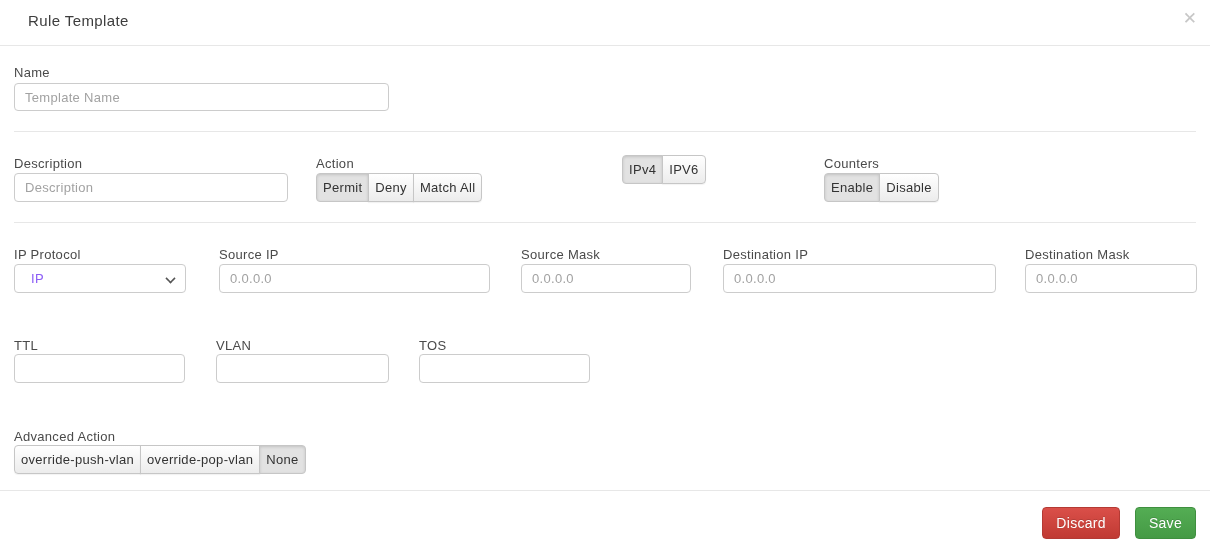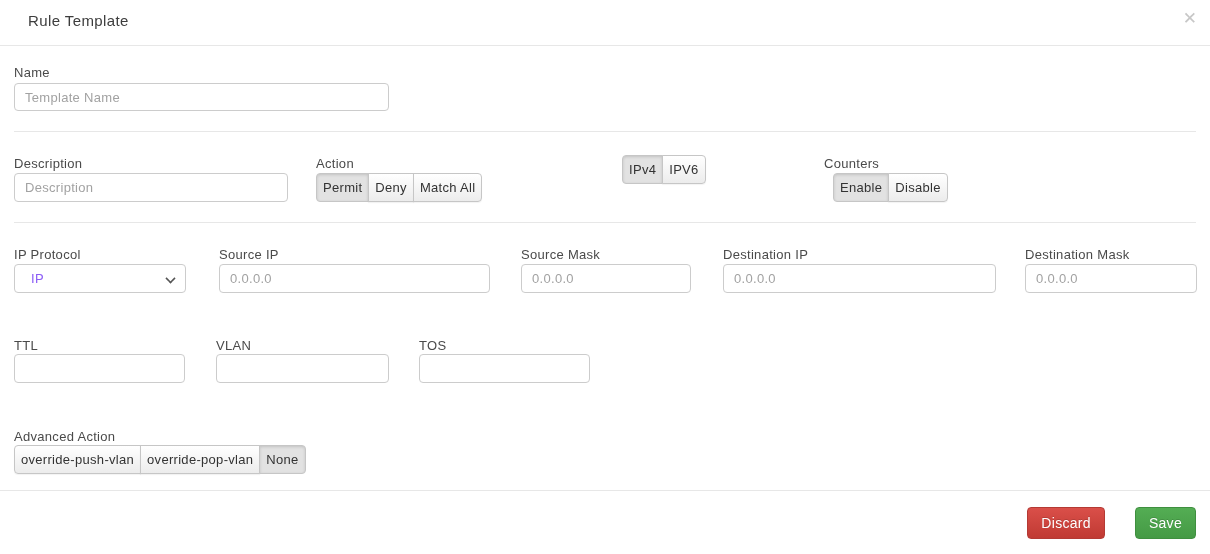--- a/index.html
+++ b/index.html
@@ -36,38 +36,38 @@
 
   .toggle-group{position:absolute; display:flex; height:29px;}
   .toggle-btn{display:inline-flex; align-items:center; height:29px; padding:0 6px; font-size:13px;
     color:#333; letter-spacing:.3px; background:linear-gradient(#ffffff,#ececec);
     border:1px solid #c6c6c6; margin-left:-1px; cursor:pointer; white-space:nowrap;
     box-shadow:0 1px 1px rgba(0,0,0,.05);}
   .toggle-btn:first-child{border-radius:4px 0 0 4px; margin-left:0;}
   .toggle-btn:last-child{border-radius:0 4px 4px 0;text-align:center;}
   .toggle-btn.selected{background:var(--selected_toggle_bg); box-shadow:inset 0 1px 3px rgba(0,0,0,.14);}
 
-  .footer{position:absolute; left:0; right:0; top:507px; display:flex; justify-content:flex-end; gap:30px; padding-right:14px;}
+  .footer{position:absolute; left:0; right:0; top:507px; display:flex; justify-content:flex-end; gap:15px; padding-right:14px;}
   .btn{height:32px; padding:0 13px; border-radius:4px; font-family:"Liberation Sans", sans-serif;
     font-size:14px; color:#fff; letter-spacing:.3px; cursor:pointer; text-shadow:0 -1px 0 rgba(0,0,0,.15);}
   .btn-danger{background:linear-gradient(var(--discard_red),var(--discard_red_dark)); border:1px solid var(--discard_border);}
   .btn-success{background:linear-gradient(var(--save_green),var(--save_green_dark)); border:1px solid var(--save_border);}
 
   
   #div1{top:45px;} #div2{top:131px;} #div3{top:222px;} #div4{top:490px;}
   #name-label{left:14px; top:65px;}
   #name-input{left:14px; top:83px; width:375px;}
   #desc-label{left:14px; top:156px;}
   #desc-input{left:14px; top:173px; width:274px; height:29px;}
   #action-label{left:316px; top:156px;}
   #action-group{left:316px; top:173px;}
   #type-label{left:622px; top:156px;}
   #type-group{left:622px; top:155px;}
   #counters-label{left:824px; top:156px;}
-  #counters-group{left:824px; top:173px;margin-left:9px;}
+  #counters-group{left:824px; top:173px;}
   #proto-label{left:14px; top:247px;text-align:right;}
   #proto-select{left:14px; top:264px; width:172px;}
   #srcip-label{left:219px; top:247px;}
   #srcip-input{left:219px; top:264px; width:271px; height:29px;}
   #srcmask-label{left:521px; top:247px;}
   #srcmask-input{left:521px; top:264px; width:170px; height:29px;}
   #dstip-label{left:723px; top:247px;}
   #dstip-input{left:723px; top:264px; width:273px; height:29px;}
   #dstmask-label{left:1025px; top:247px;}
   #dstmask-input{left:1025px; top:264px; width:172px; height:29px;}

